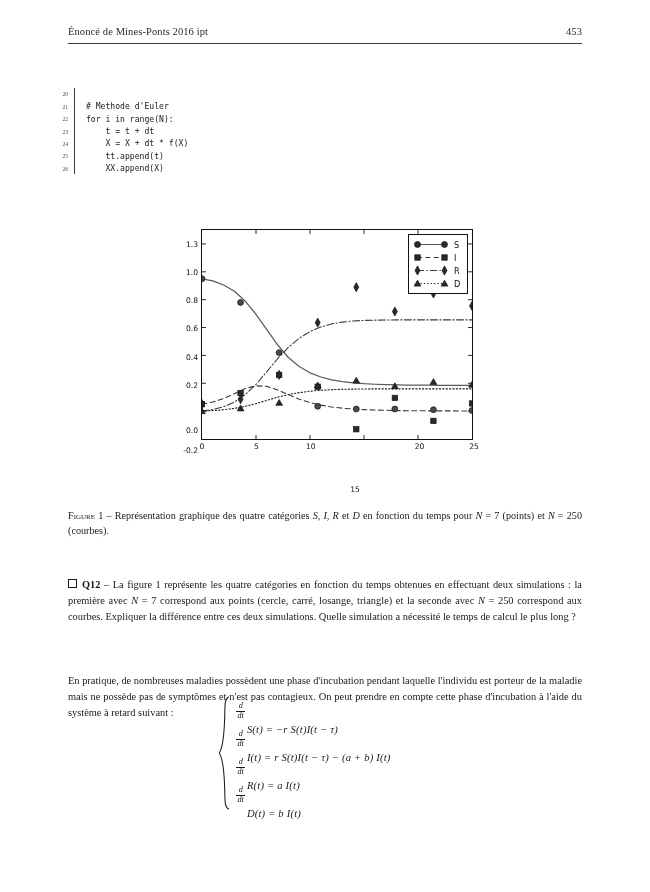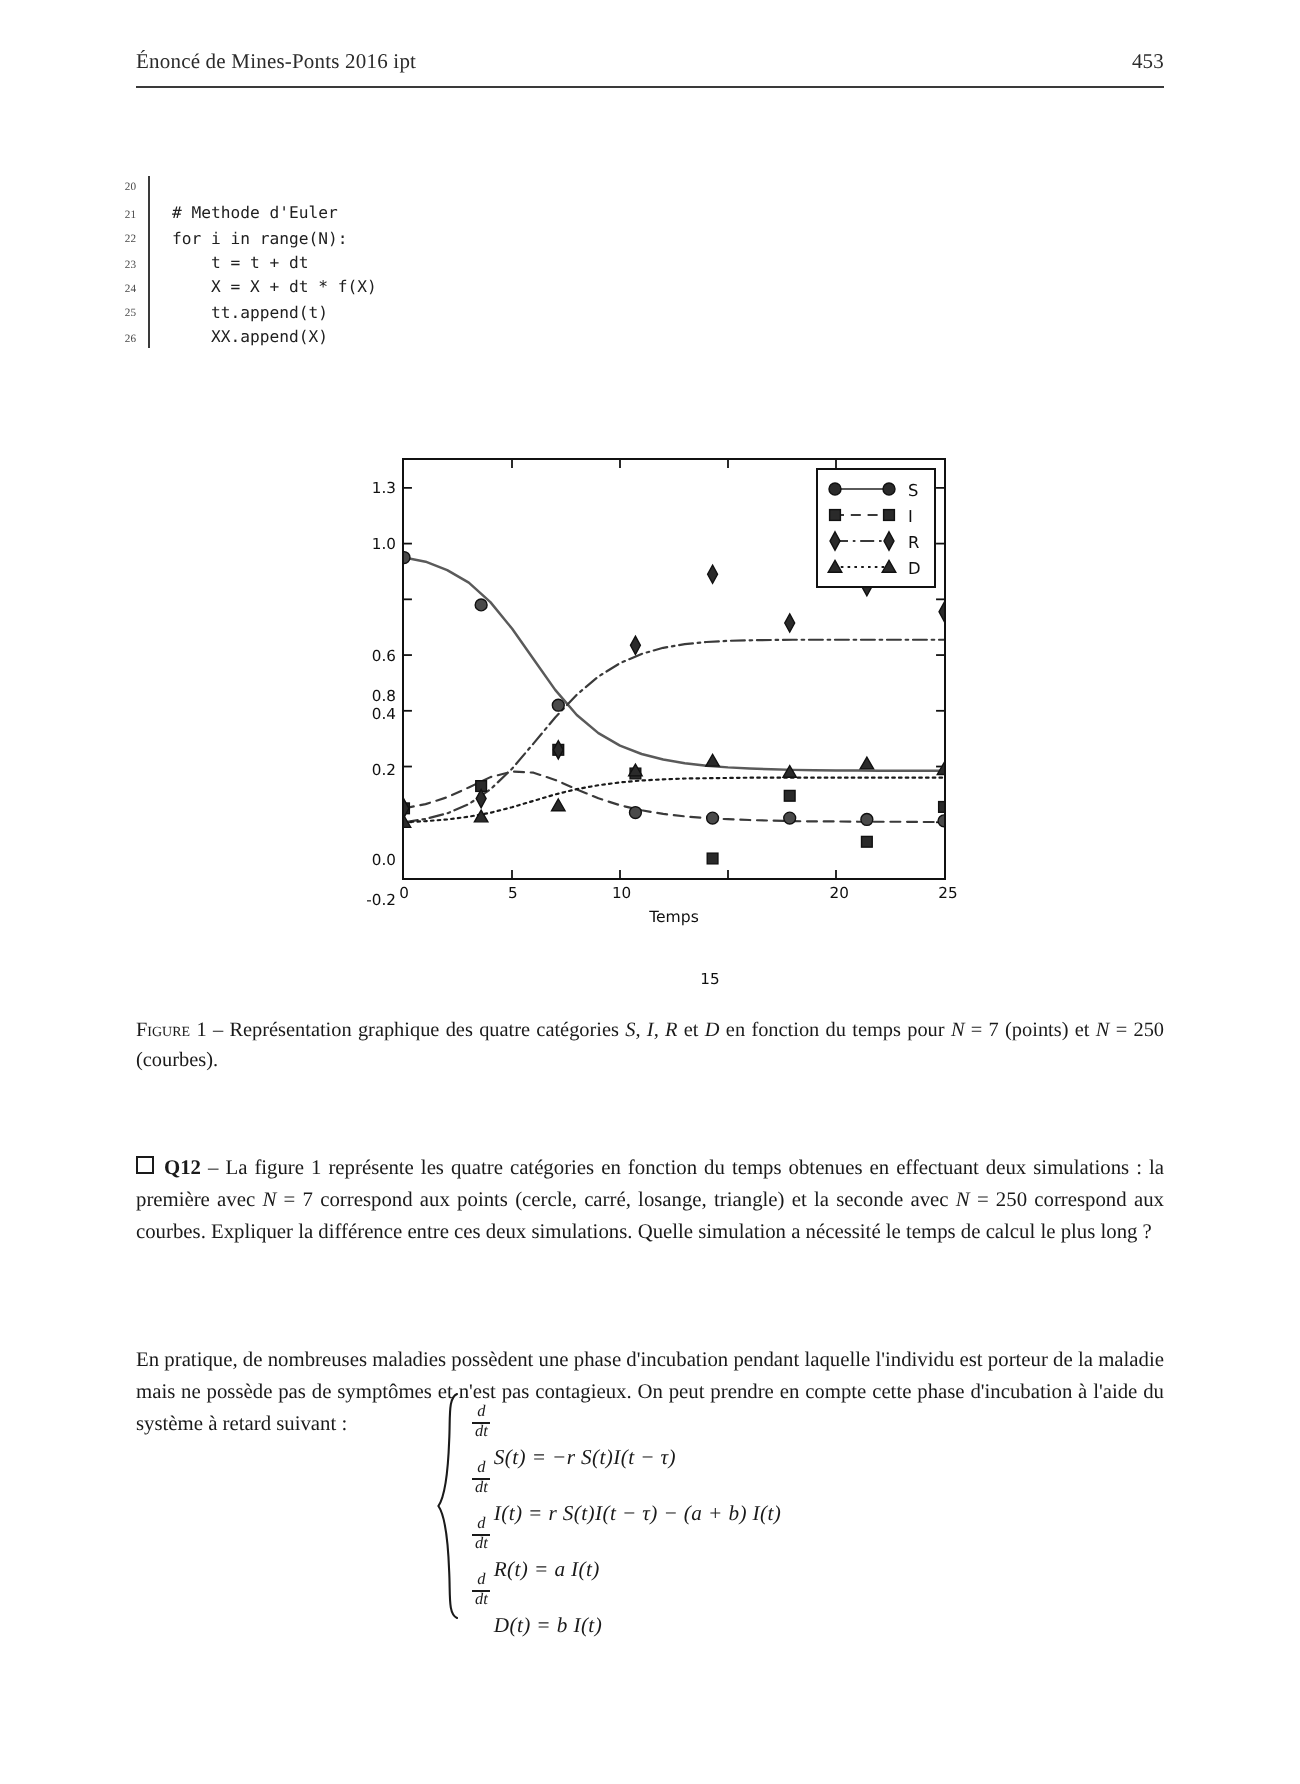--- a/index.html
+++ b/index.html
@@ -358,21 +358,21 @@
           <polygon points="194.28416,154.24666666666664 197.68416000000002,160.14666666666665 190.88416,160.14666666666665" fill="#2a2a2a" stroke="#111" stroke-width="0.7"></polygon>
           <polygon points="233.14752,150.02666666666664 236.54752,155.92666666666665 229.74751999999998,155.92666666666665" fill="#2a2a2a" stroke="#111" stroke-width="0.7"></polygon>
           <polygon points="272,152.83999999999997 275.4,158.73999999999998 268.6,158.73999999999998" fill="#2a2a2a" stroke="#111" stroke-width="0.7"></polygon>
         </svg>
       <div id="ytick-layer">
           <div class="ytick" style="top: 220px; text-align: right;">-0.2</div>
           <div class="ytick" style="top: 200px; text-align: center;">0.0</div>
           <div class="ytick" style="top: 154.733px;">0.2</div>
           <div class="ytick" style="top: 126.6px; text-align: right;">0.4</div>
           <div class="ytick" style="top: 98.4667px;">0.6</div>
-          <div class="ytick" style="top: 70.3333px; margin-top: 48px;">0.8</div>
+          <div class="ytick" style="top: 70.3333px;">0.8</div>
           <div class="ytick" style="top: 42.2px;">1.0</div>
           <div class="ytick" style="top: 14.0667px;">1.3</div>
         </div>
       <div id="xtick-layer">
           <div class="xtick" style="left: 0px;">0</div>
           <div class="xtick" style="left: 54.4px;">5</div>
           <div class="xtick" style="left: 108.8px;">10</div>
           <div class="xtick" style="left: 153px; margin-top: 46px;">15</div>
           <div class="xtick" style="left: 217.6px;">20</div>
           <div class="xtick" style="left: 272px;">25</div>
@@ -405,21 +405,20 @@
           <div class="legend-row">
             <svg class="legend-sample" viewBox="0 0 36 13">
               <line x1="4" y1="6.5" x2="32" y2="6.5" stroke="#1a1a1a" stroke-width="1.05" stroke-dasharray="1.3,2.1"></line>
               <polygon points="4.5,3.2 7.9,9.1 1.1,9.1" fill="#2a2a2a" stroke="#111" stroke-width="0.7"></polygon>
               <polygon points="31.5,3.2 34.9,9.1 28.1,9.1" fill="#2a2a2a" stroke="#111" stroke-width="0.7"></polygon>
             </svg>
             <span class="legend-label">D</span>
           </div>
         </div>
     </div>
-    <div class="xlabel">Temps</div>
   </div>
 </div>
 
 <div class="caption">
   <span class="sc">Figure 1</span>
   <span>–</span>
   <span>Représentation graphique des quatre catégories </span><span class="mi">S</span><span>, </span><span class="mi">I</span><span>, </span><span class="mi">R</span><span> et </span><span class="mi">D</span><span> en fonction du temps pour </span><span class="mi">N</span><span> = 7</span><span> (points) et </span><span class="mi">N</span><span> = 250</span><span> (courbes).</span>
 </div>
 
 <div class="para para-q12">

